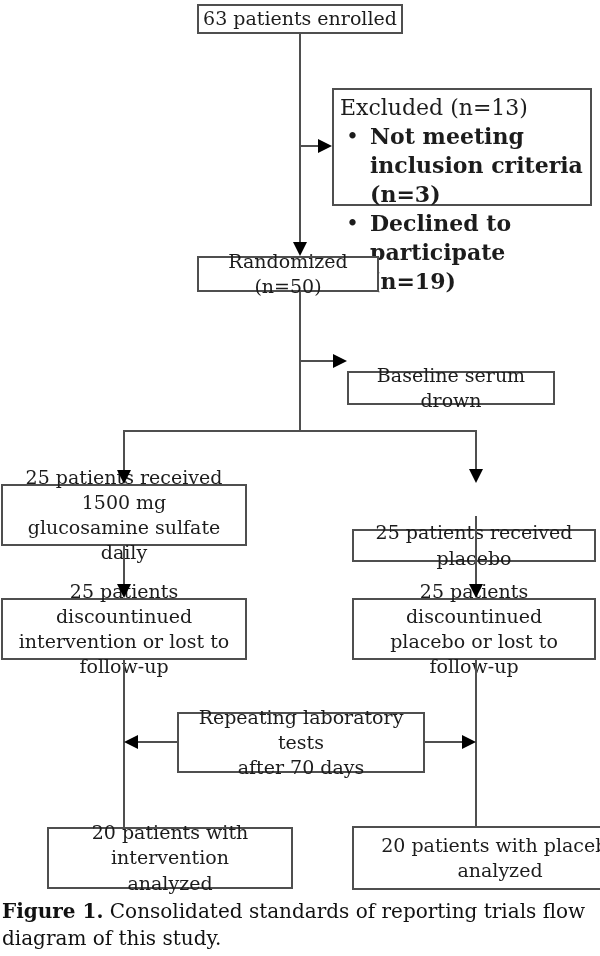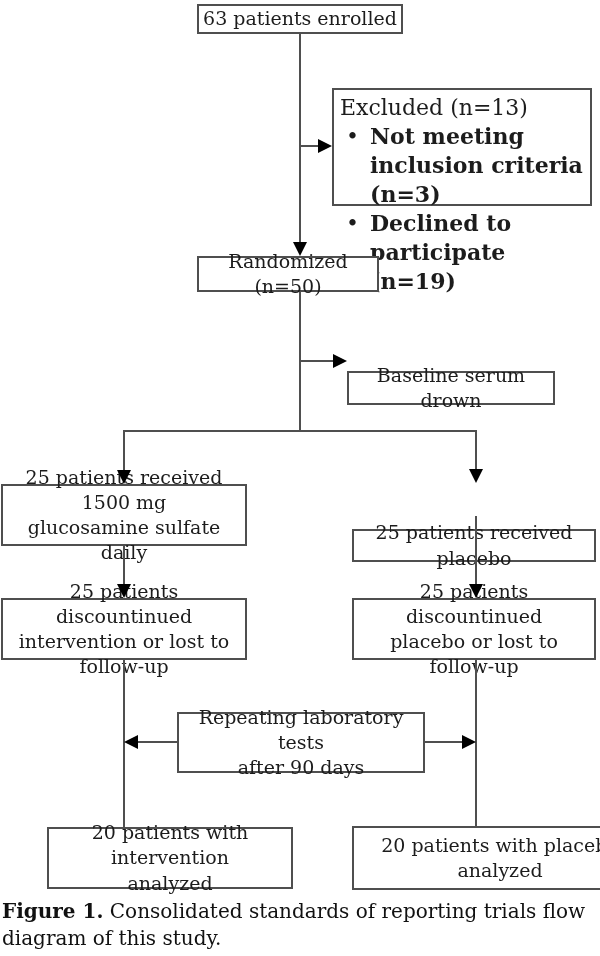--- a/index.html
+++ b/index.html
@@ -92,21 +92,21 @@
 
   <div class="box box-received-pla">25 patients received placebo</div>
 
   <div class="box box-disc-int">25 patients discountinued
 intervention or lost to follow-up</div>
 
   <div class="box box-disc-pla">25 patients discountinued
 placebo or lost to follow-up</div>
 
   <div class="box box-repeat">Repeating laboratory tests
-after 90 days</div>
+after 70 days</div>
 
   <div class="box box-analyzed-int">20 patients with intervention
 analyzed</div>
 
   <div class="box box-analyzed-pla">20 patients with placebo
 analyzed</div>
 
   <div class="line vline" style="left:299px; top:34px;  height:208px;"></div>
   <div class="arrow arrow-down" style="left:293px; top:242px;"></div>
 

